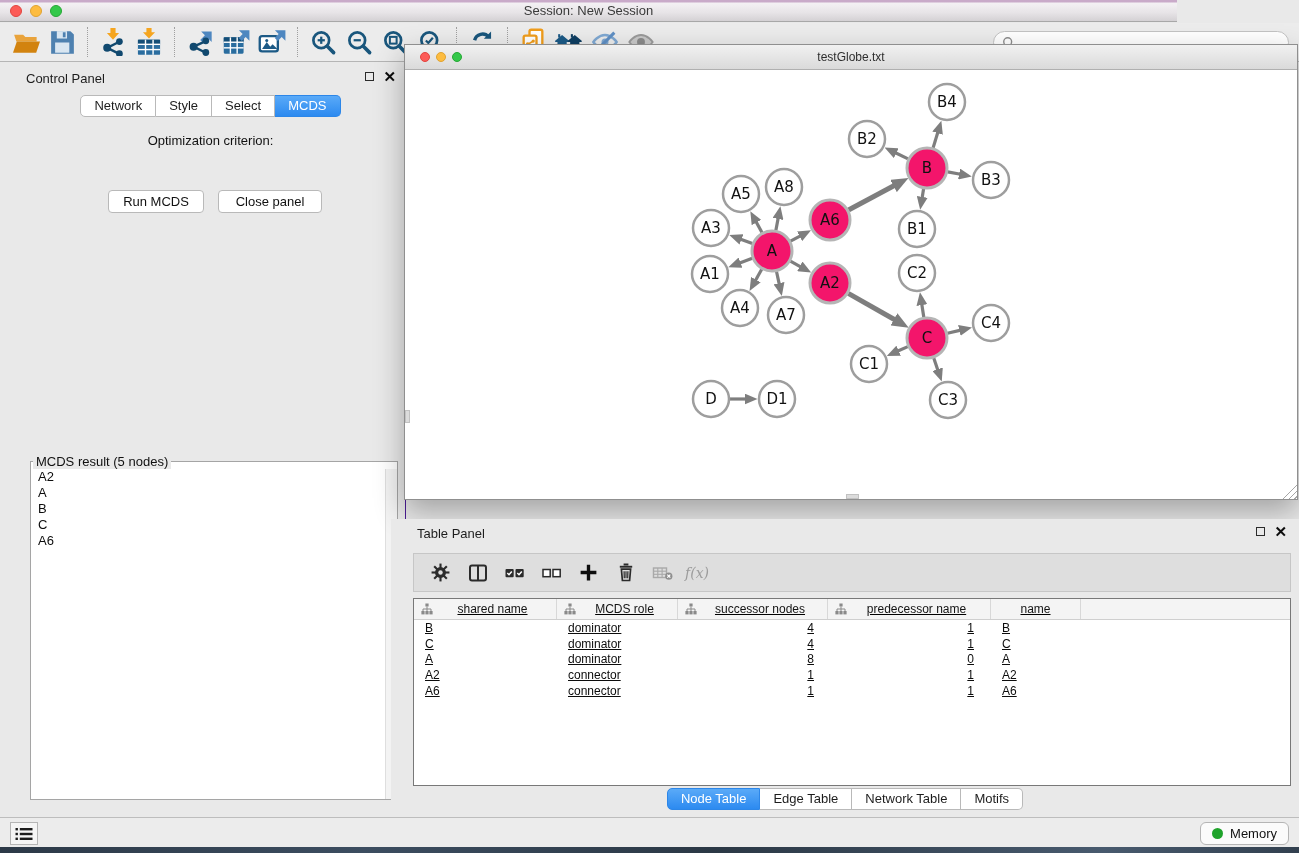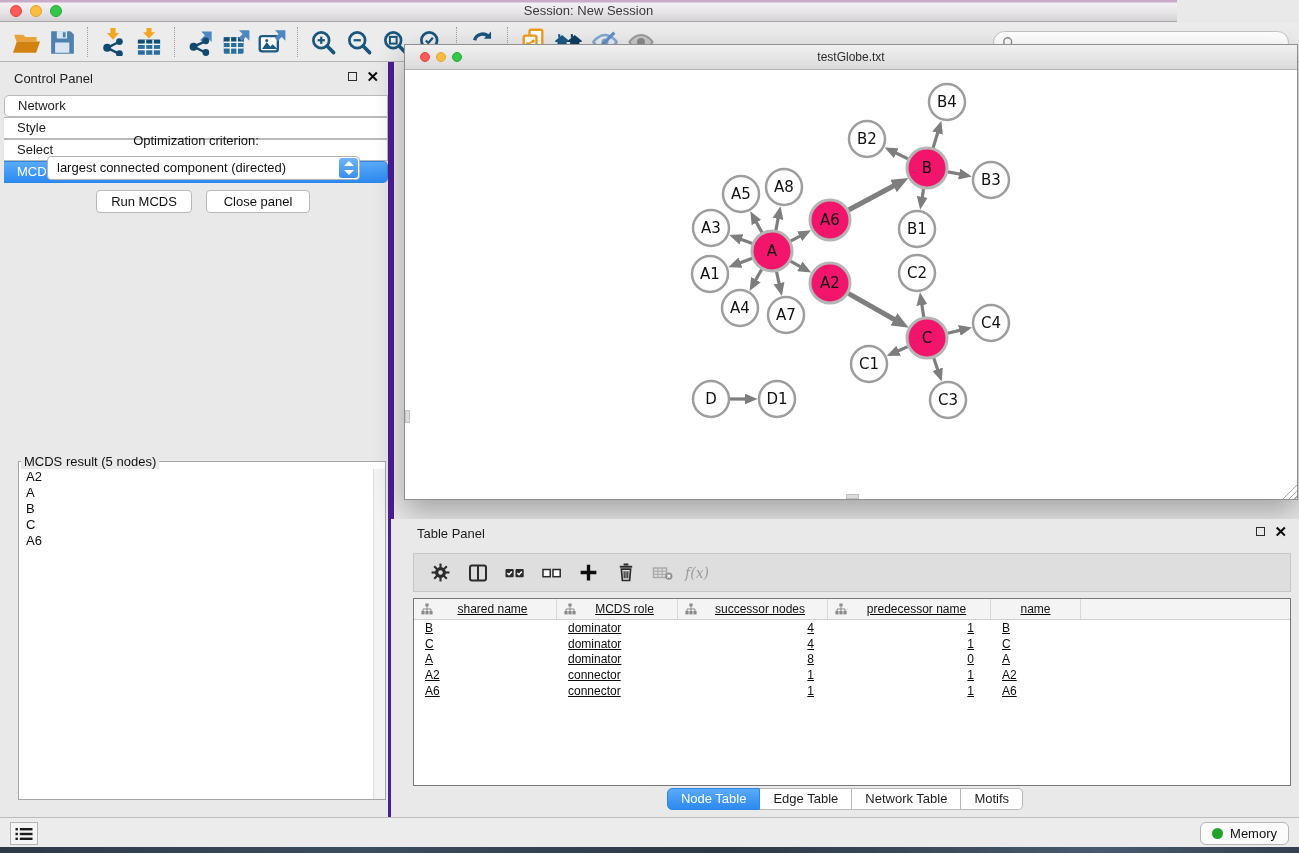--- a/index.html
+++ b/index.html
@@ -20,29 +20,29 @@
   
   .toolbar { position:absolute; left:0; top:23px; width:1299px; height:39px; background:#ececec;
     border-bottom:1px solid #b5b5b5; display:flex; align-items:center; padding-left:8px; }
   .tbi { width:36px; height:34px; display:flex; align-items:center; justify-content:center; flex:0 0 auto; }
   .tsep { width:1px; height:30px; border-left:1px dotted #9f9f9f; margin:0 7px; flex:0 0 auto; }
   .search { position:absolute; right:10px; top:8px; width:296px; height:23px; border:1px solid #c3c3c3;
     border-radius:12px; background:#fff; display:flex; align-items:center; padding:0 8px; }
   .search input { border:none; outline:none; flex:1; font-size:12px; background:transparent; font-family:inherit; }
 
   
-  .control-panel { position:absolute; left:4px; top:62px; width:390px; height:755px; background:#e9e9e9;
-    border-right:6px solid #4c1d95; }
+  .control-panel { position:absolute; left:16px; top:62px; width:390px; height:755px; background:#e9e9e9;
+    border-right:1px solid #4c1d95; }
   .panel-title { position:absolute; left:10px; top:9px; font-size:13px; color:#1d1d1d; }
   .win-btns { position:absolute; right:9px; top:9px; display:flex; gap:9px; align-items:center; }
   .float-btn { width:9px; height:9px; border:1.5px solid #2b2b2b; background:transparent; }
   .close-btn { font-size:15px; font-weight:bold; color:#0c0c0c; line-height:11px; }
 
   .segbar { display:flex; justify-content:center; }
-  .cp-tabs { position:absolute; left:0; right:0; top:33px;flex-direction:column; }
+  .cp-tabs { position:absolute; left:0; right:0; top:33px; }
   .seg { font-size:13px; padding:2px 13px 3px; background:#fff; border:1px solid #b9b9b9; border-left:none;
     color:#1d1d1d; cursor:default; }
   .seg:first-child { border-left:1px solid #b9b9b9; border-radius:5px 0 0 5px; }
   .seg:last-child { border-radius:0 5px 5px 0; }
   .seg.active { background:linear-gradient(#5aaaf8,#2c8af0); color:#fff; border-color:#2c86e8; }
 
   .opt-label { position:absolute; left:0; right:0; top:71px; text-align:center; font-size:13px; color:#111; }
   .combo { position:absolute; left:43px; top:94px; width:313px; height:24px; display:flex;
     background:#fff; border:1px solid #b2b2b2; border-radius:4px; }
   .combo .val { flex:1; font-size:13px; line-height:21px; padding-left:9px; white-space:nowrap; overflow:hidden; color:#111; }
@@ -294,27 +294,20 @@
     <span class="float-btn"></span>
     <span class="close-btn">✕</span>
   </span>
   <div class="segbar cp-tabs">
       <span class="seg">Network</span>
       <span class="seg">Style</span>
       <span class="seg">Select</span>
       <span class="seg active">MCDS</span>
     </div>
   <div class="opt-label">Optimization criterion:</div>
-  <div class="combo">
-    <span class="val">largest connected component (directed)</span>
-    <span class="stepper">
-        <i class="up"></i>
-        <i class="down"></i>
-      </span>
-  </div>
   <div class="pbtn run-btn">Run MCDS</div>
   <div class="pbtn closep-btn">Close panel</div>
   <fieldset class="result-box">
     <legend>MCDS result (5 nodes)</legend>
     <div class="result-inner">
         <div class="list-item">A2</div>
         <div class="list-item">A</div>
         <div class="list-item">B</div>
         <div class="list-item">C</div>
         <div class="list-item">A6</div>

